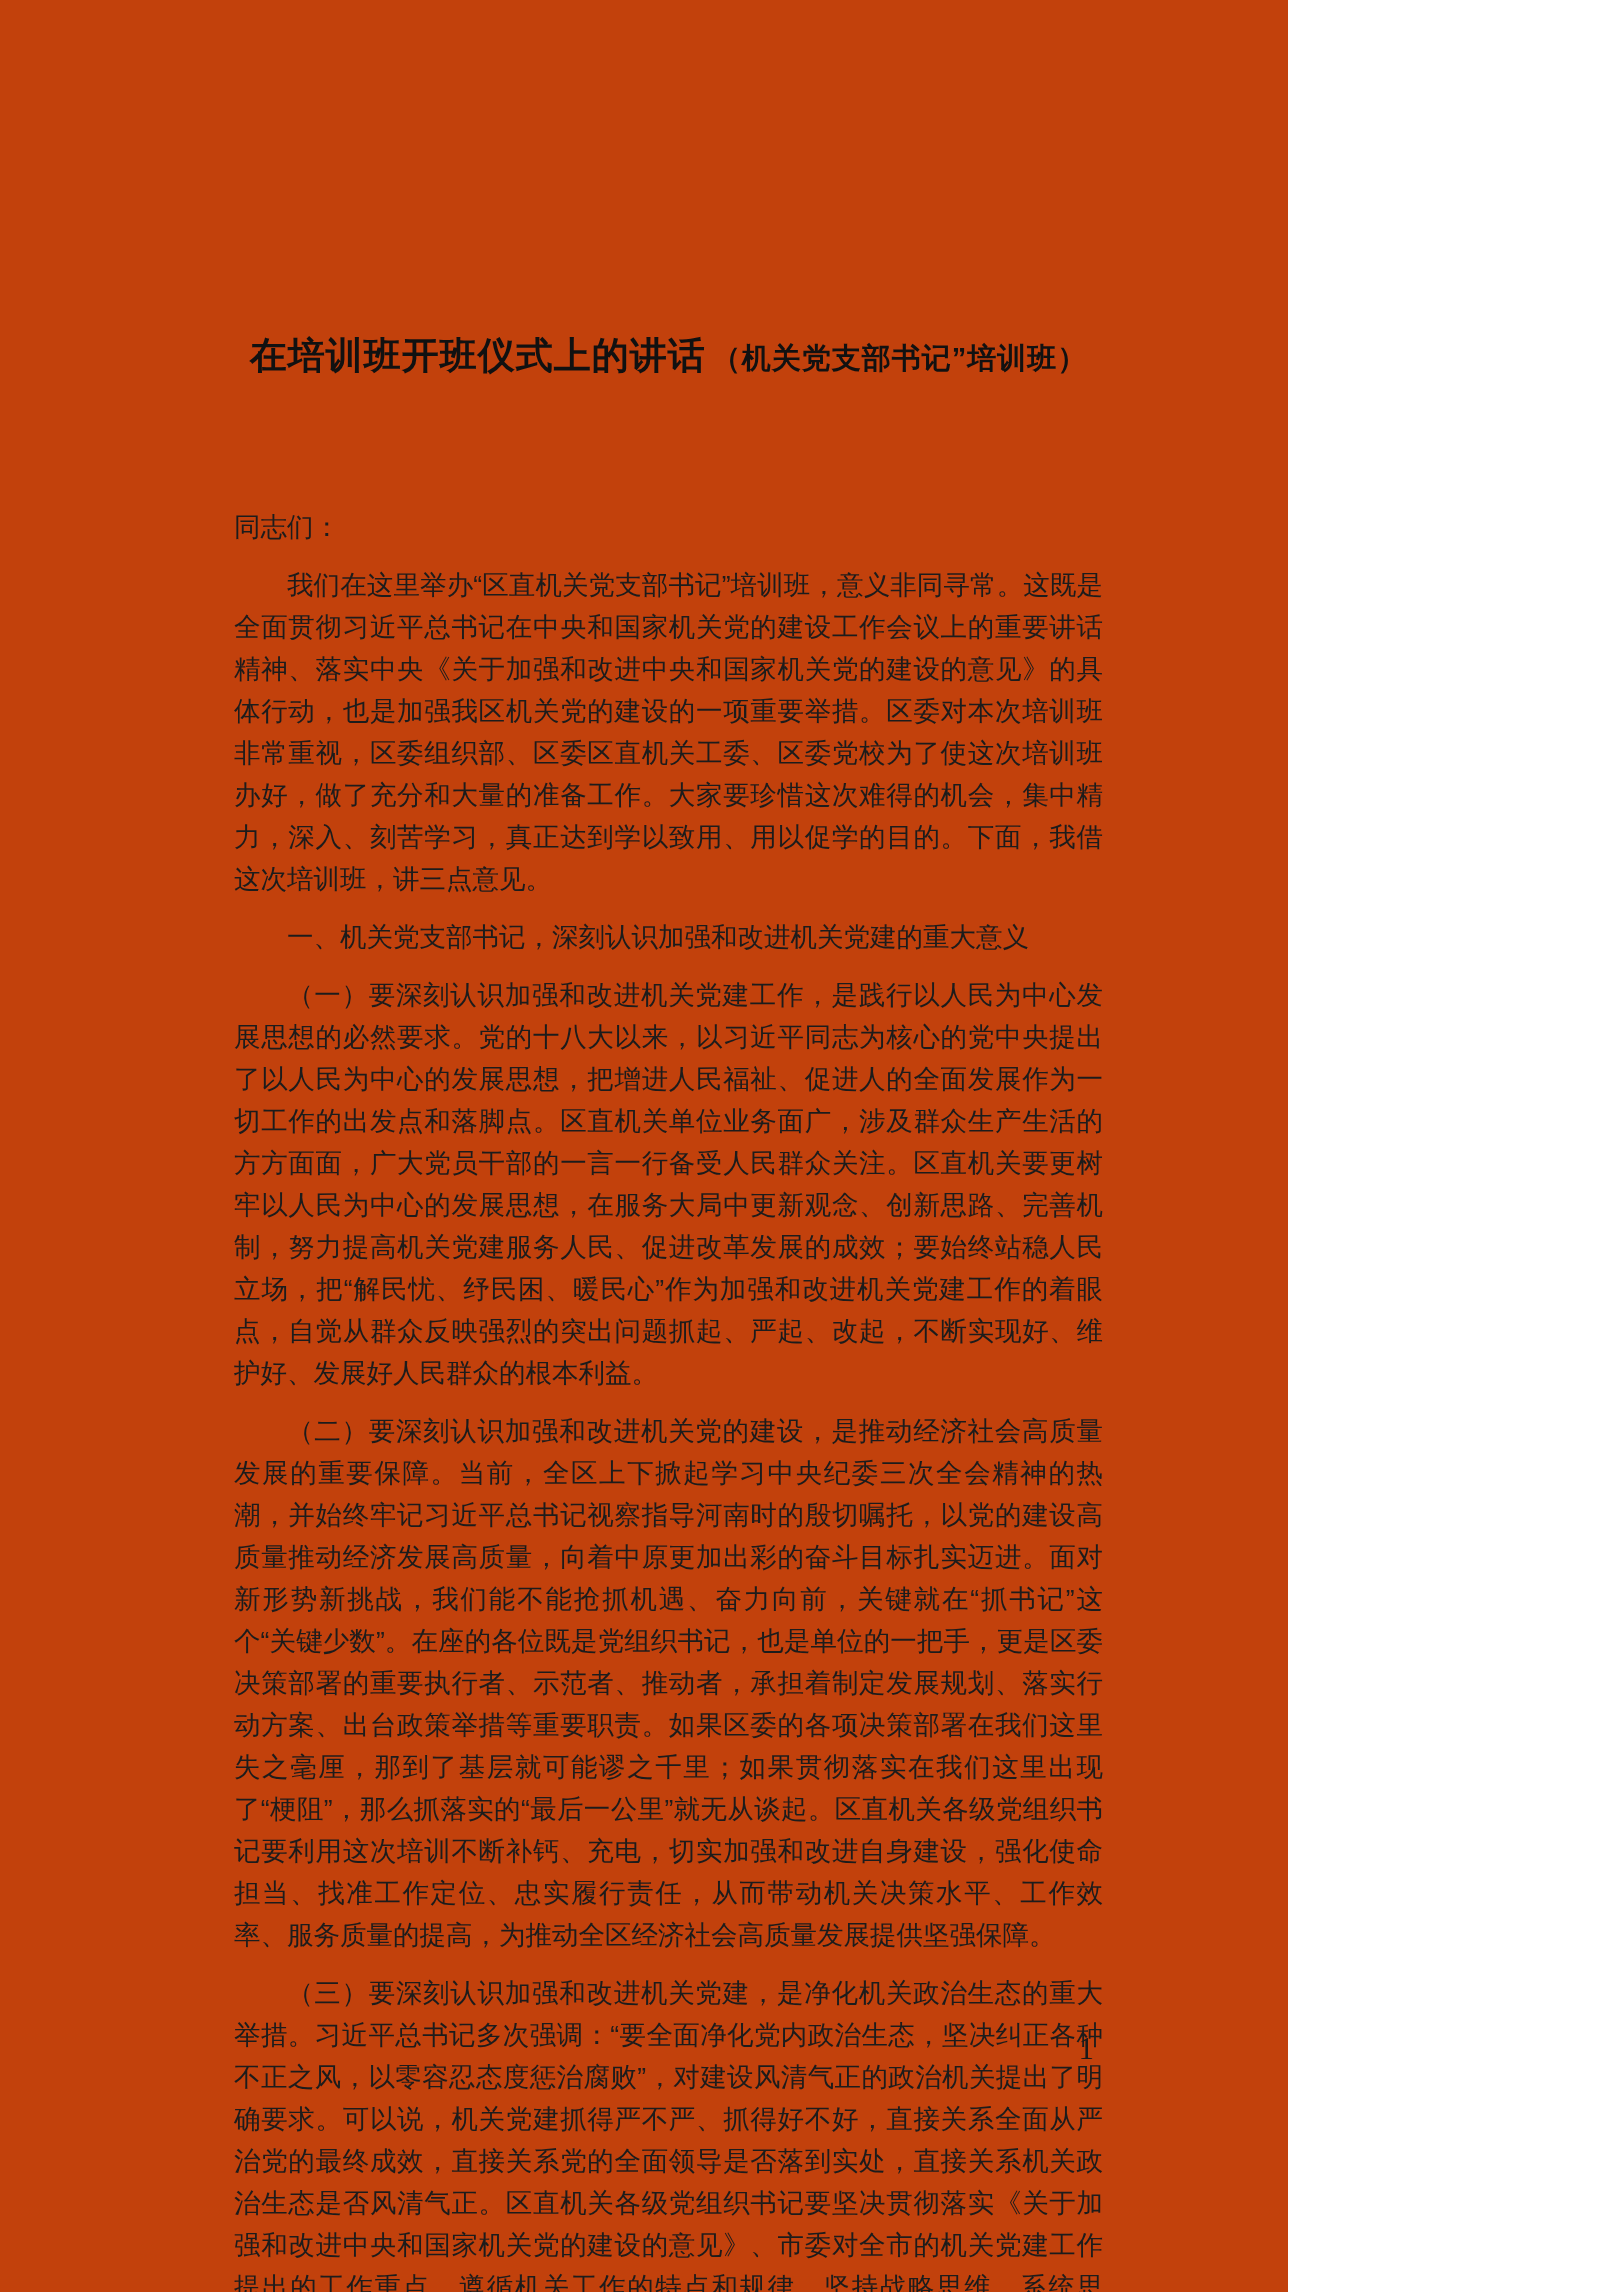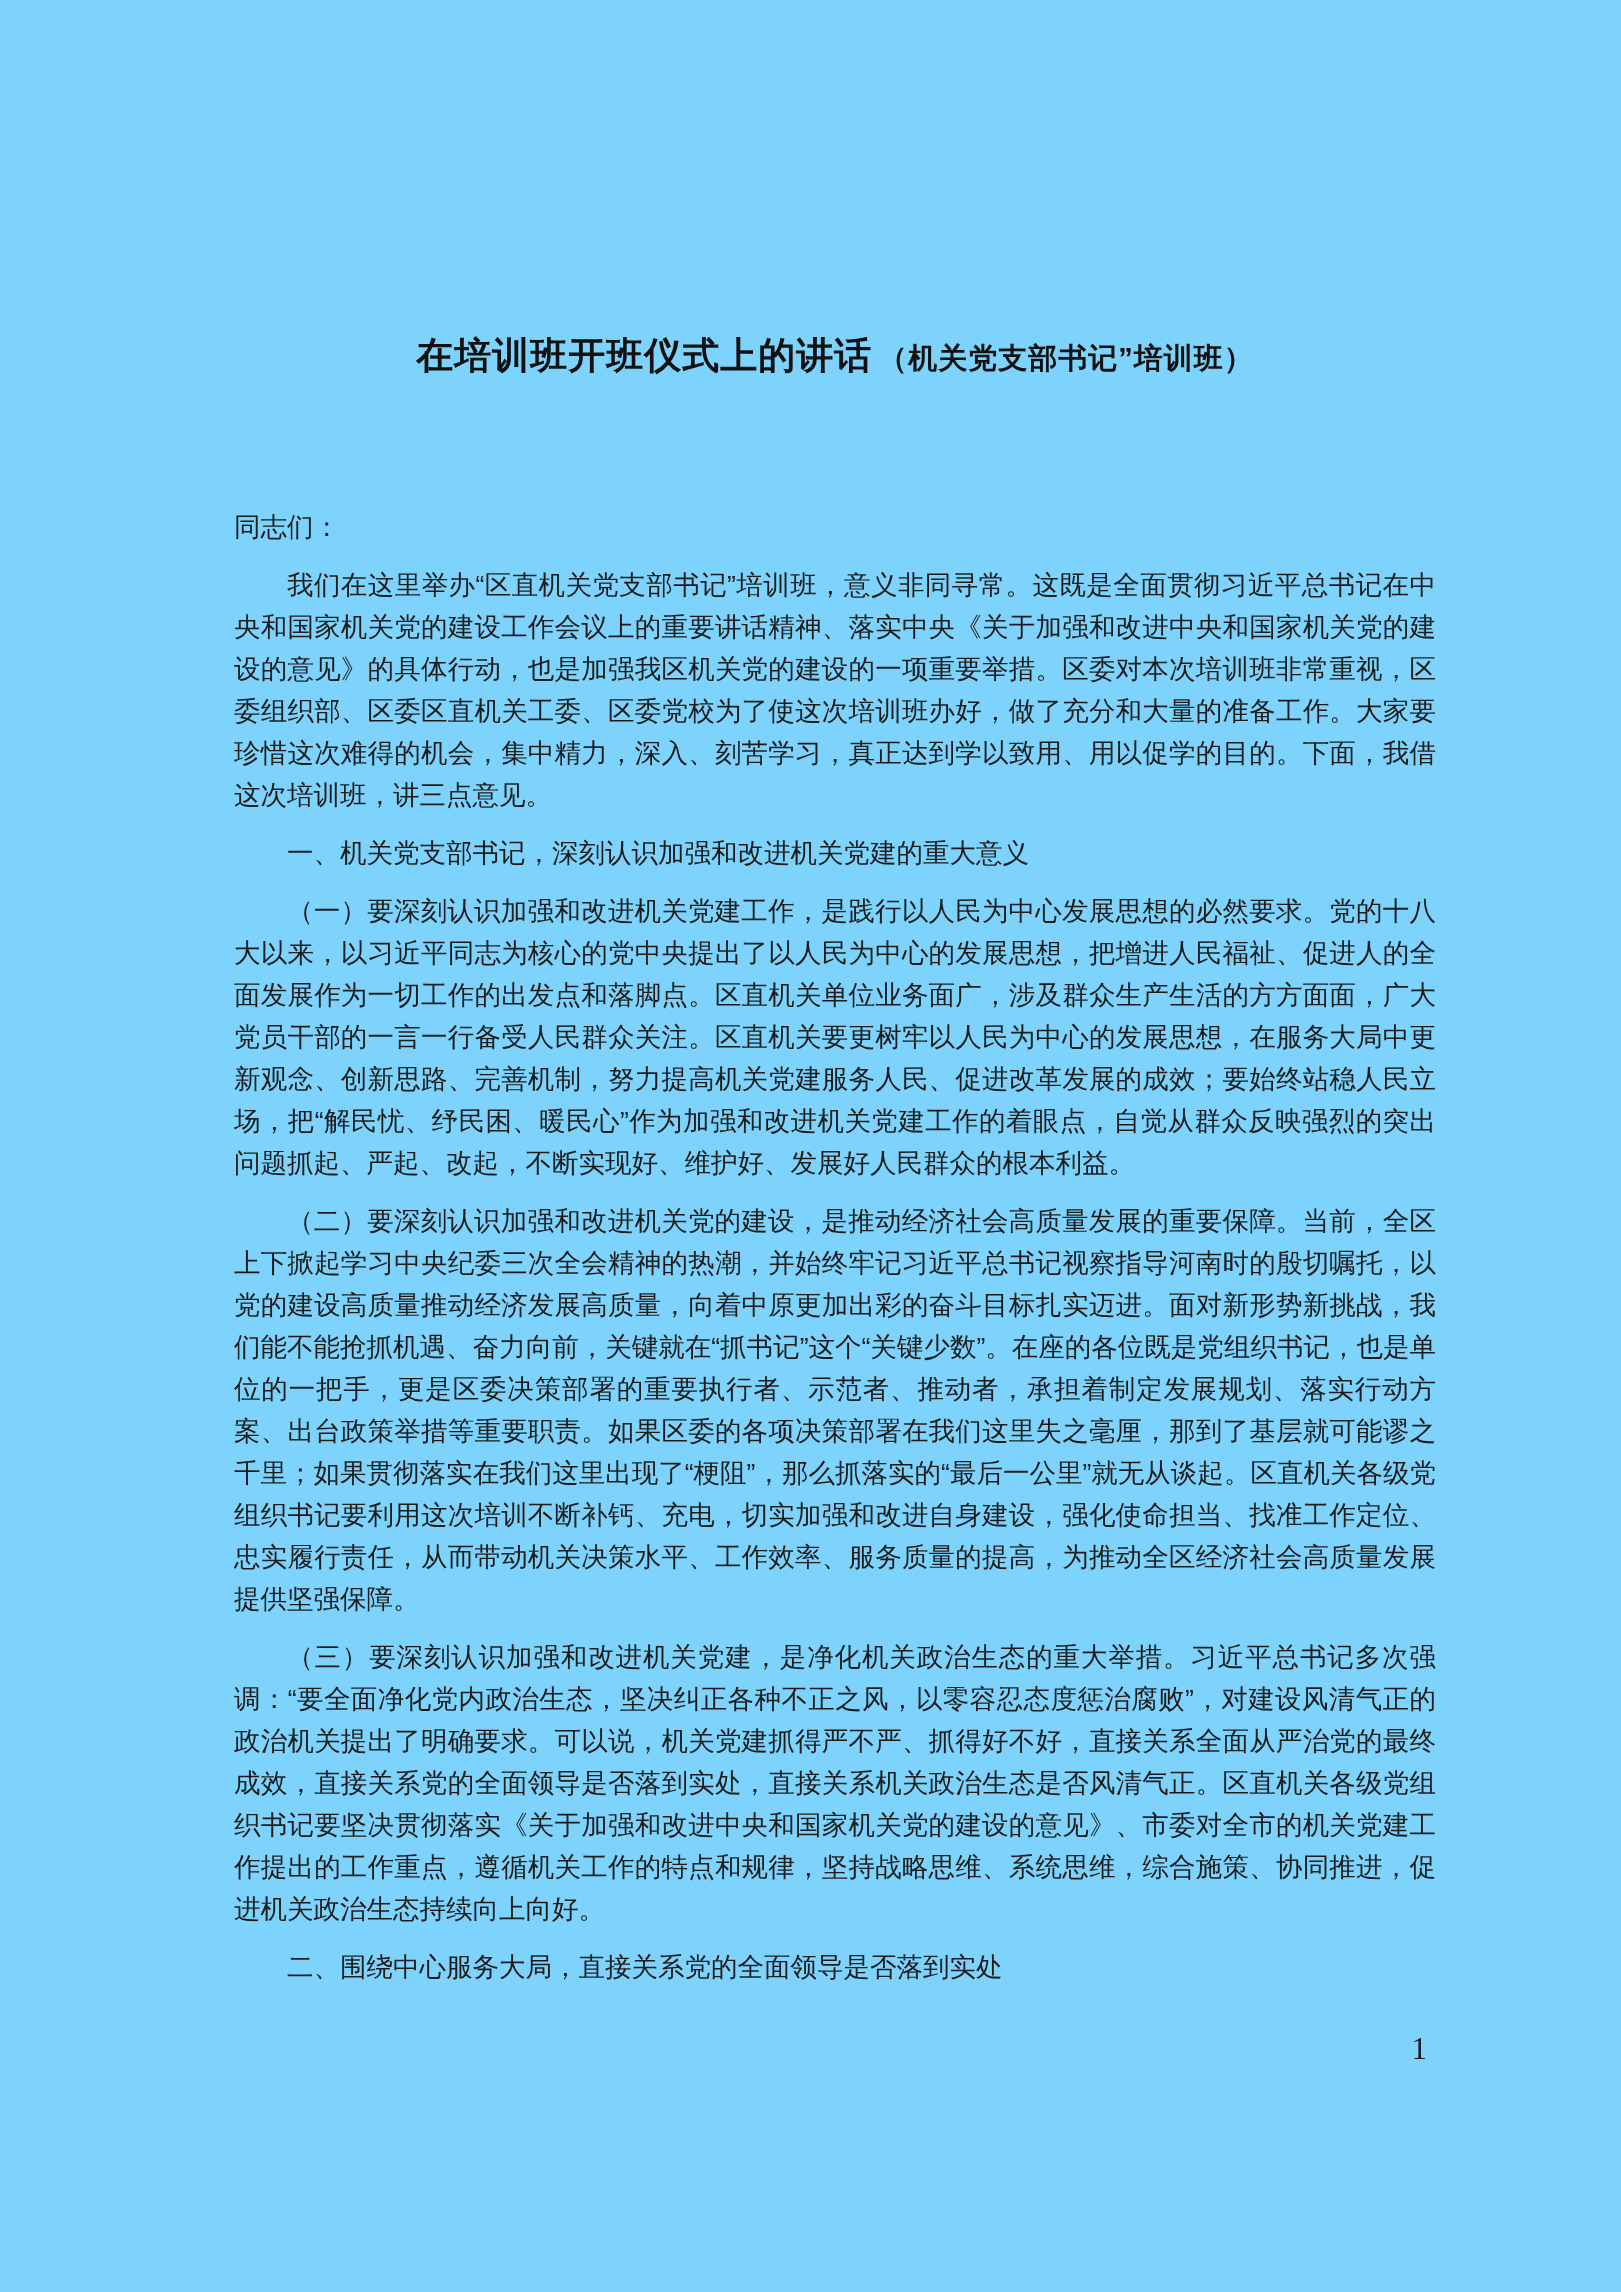--- a/index.html
+++ b/index.html
@@ -2,23 +2,23 @@
 <html><head>
 <meta charset="utf-8">
 <style>
   html, body {
     margin: 0;
     padding: 0;
     background: #ffffff;
   }
   .page {
     position: relative;
-    width: 1621px;
+    width: 1288px;
     height: 2293px;
-    background: #7dd3fc;
+    background: #c2410c;
     color: #1a1a1a;
     font-family: "Liberation Sans", "DejaVu Sans", sans-serif;
     box-sizing: border-box;
     overflow: hidden;
   }
   .content {
     position: absolute;
     left: 218px;
     right: 169px;
     top: 0;

